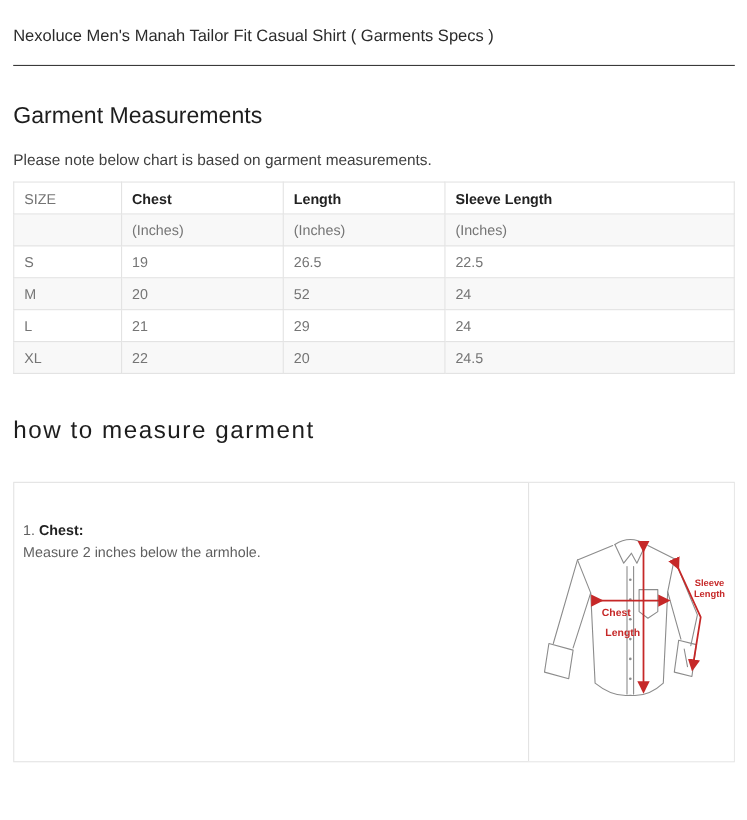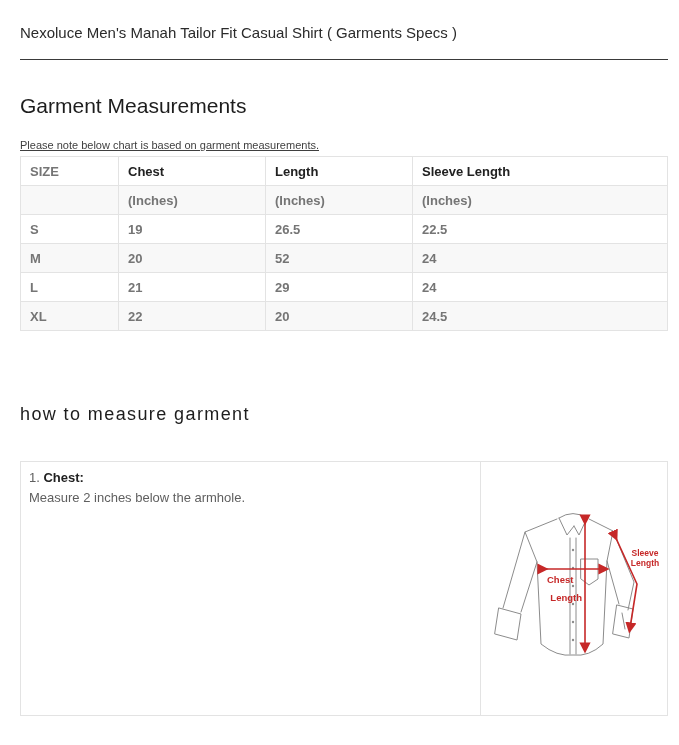--- a/index.html
+++ b/index.html
@@ -2,67 +2,67 @@
 <html><head>
 <meta charset="utf-8">
 <style>
   * { box-sizing: border-box; }
   html, body { margin: 0; padding: 0; background: #fff; }
   body {
     width: 679px; min-height: 745px;
     font-family: "Liberation Sans", sans-serif;
     color: #212121;
   }
-  .container { padding: 24px 11px 0 20px; border-radius: 9px; }
+  .container { padding: 24px 11px 0 12px; border-radius: 9px; }
 
   .product-title {
     font-size: 15px; font-weight: 500; color: #2b2b2b;
     margin: 0; line-height: 18px;
   }
   .title-rule {
     border: none; border-top: 1px solid #3a3a3a;
     margin: 17px 0 0 0;
   }
 
   .section-heading {
     font-size: 21px; font-weight: 400; color: #1d1d1d;
     margin: 34px 0 0 0; line-height: 24px;
   }
   .note {
-    font-size: 11px; color: #3f3f3f;
-    margin: 20px 0 3px 0; line-height: 15px; text-decoration: underline;
+    font-size: 14px; color: #3f3f3f;
+    margin: 20px 0 12px 0; line-height: 15px;
   }
 
   table.size-chart {
     width: 100%; border-collapse: collapse; table-layout: fixed;
     font-size: 13px; color: #757575;
   }
   table.size-chart th, table.size-chart td {
     border: 1px solid #e3e3e3;
     height: 29px; padding: 0 6px 0 9px;
-    text-align: left; font-weight: bold; vertical-align: middle;
+    text-align: left; font-weight: normal; vertical-align: middle;
   }
   table.size-chart thead th.bold-col { font-weight: 700; color: #212121; }
   table.size-chart thead th.size-col { color: #757575; }
   table.size-chart tbody tr:nth-child(odd) td { background: #f8f8f8; }
 
   .measure-heading {
-    font-size: 18px; font-weight: 500; color: #1d1d1d;
-    letter-spacing: 1.4px; margin: 72px 0 0 0; line-height: 22px;
+    font-size: 22px; font-weight: 500; color: #1d1d1d;
+    letter-spacing: 1.4px; margin: 40px 0 0 0; line-height: 22px;
   }
 
   .measure-box {
     display: flex; margin-top: 36px;
     border: 1px solid #e3e3e3; height: 255px;
   }
   .instructions {
     flex: 1 1 auto; padding: 6px 10px 0 8px;
     font-size: 13px; line-height: 20px; color: #5f5f5f;
   }
-  .step { margin-bottom: 14px; }
+  .step { margin-bottom: 14px; margin-top: 27px; }
   .step-num { color: #5f5f5f; }
   .step-label { color: #212121; font-weight: 700; }
   .step-suffix { color: #212121; }
   .step-text { color: #5f5f5f; }
 
   .diagram-cell {
     width: 187px; flex: 0 0 187px;
     border-left: 1px solid #e3e3e3;
     background: #fff;
   }

